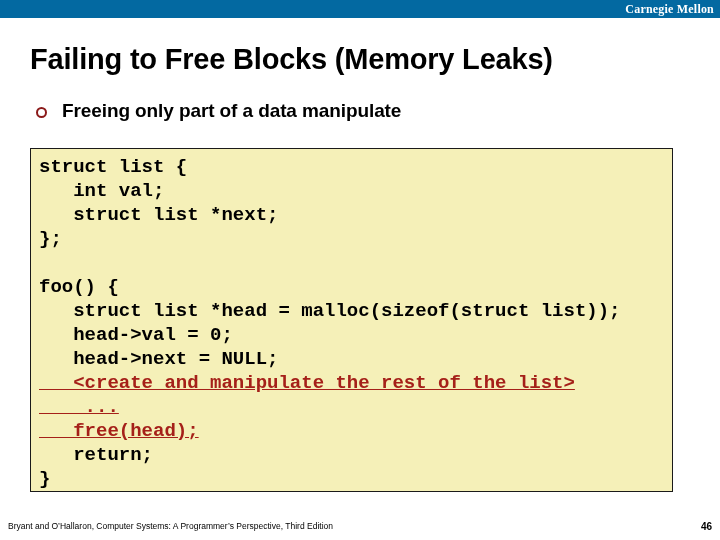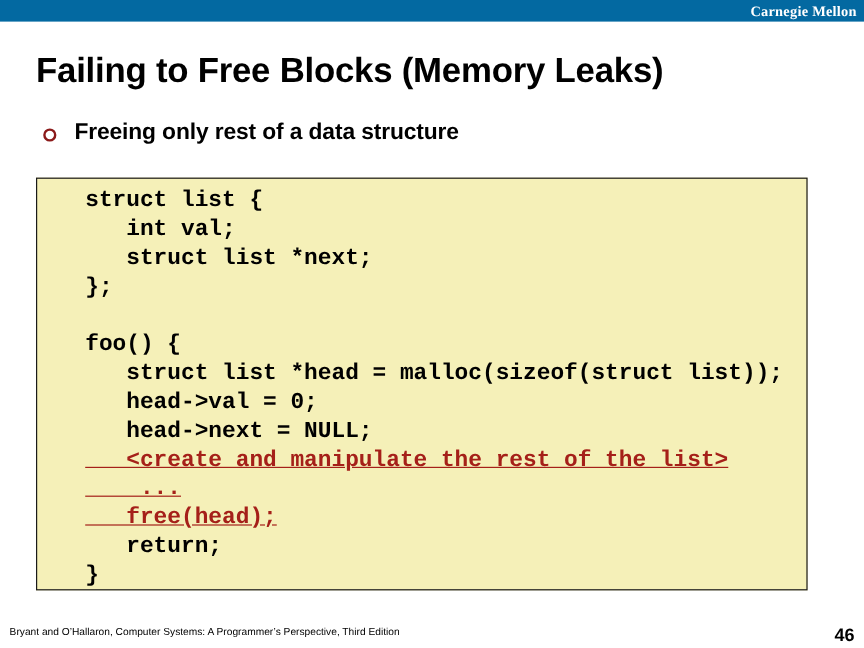--- a/index.html
+++ b/index.html
@@ -91,57 +91,57 @@
   }
   #code-lines {
     font-family: "Liberation Mono", "DejaVu Sans Mono", monospace;
     font-size: 19px;
     font-weight: bold;
     line-height: 24px;
     color: #000000;
     white-space: pre;
     letter-spacing: 0px;
   }
-  .code-line { white-space: pre; display: block; height: 24px; margin-left: 32px; }
+  .code-line { white-space: pre; display: block; height: 24px; }
   .code-line.blank { color: transparent; }
   .c-black { color: #000000; }
   .c-red   { color: #A52019; text-decoration: underline; }
 
   
   #footer-citation {
     position: absolute;
     left: 8px;
     top: 521px;
     font-size: 8.5px;
     color: #000000;
     white-space: nowrap;
     font-family: "Liberation Sans", sans-serif;
   }
   #footer-pagenum {
     position: absolute;
     right: 8px;
     top: 521px;
-    font-size: 15px;
+    font-size: 10px;
     font-weight: bold;
     color: #000000;
     white-space: nowrap;
   }
 </style>
 </head>
 <body>
 
 <div id="brand-bar" style="background: #0369a1;">
   <div id="brand-text" style="color: rgb(255, 255, 255);">Carnegie Mellon</div>
 </div>
 
 <div id="slide-title">Failing to Free Blocks (Memory Leaks)</div>
 
 <div id="bullet-row">
   <span id="bullet-marker" style="border-color: rgb(139, 26, 26);"></span>
-  <span id="bullet-label">Freeing only rest of a data structure</span>
+  <span id="bullet-label">Freeing only part of a data manipulate</span>
 </div>
 
 <div id="code-block" style="background: rgb(245, 240, 184); border-color: rgb(26, 26, 26);">
   <div id="code-lines"><div class="code-line c-black">struct list {</div><div class="code-line c-black">   int val;</div><div class="code-line c-black">   struct list *next;</div><div class="code-line c-black">};</div><div class="code-line c-black blank">&nbsp;</div><div class="code-line c-black">foo() {</div><div class="code-line c-black">   struct list *head = malloc(sizeof(struct list));</div><div class="code-line c-black">   head-&gt;val = 0;</div><div class="code-line c-black">   head-&gt;next = NULL;</div><div class="code-line c-red">   &lt;create and manipulate the rest of the list&gt;</div><div class="code-line c-red">    ...</div><div class="code-line c-red">   free(head);</div><div class="code-line c-black">   return;</div><div class="code-line c-black">}</div></div>
 </div>
 
 <div id="footer-citation">Bryant and O’Hallaron, Computer Systems: A Programmer’s Perspective, Third Edition</div>
 <div id="footer-pagenum">46</div>
 
 </body></html>

